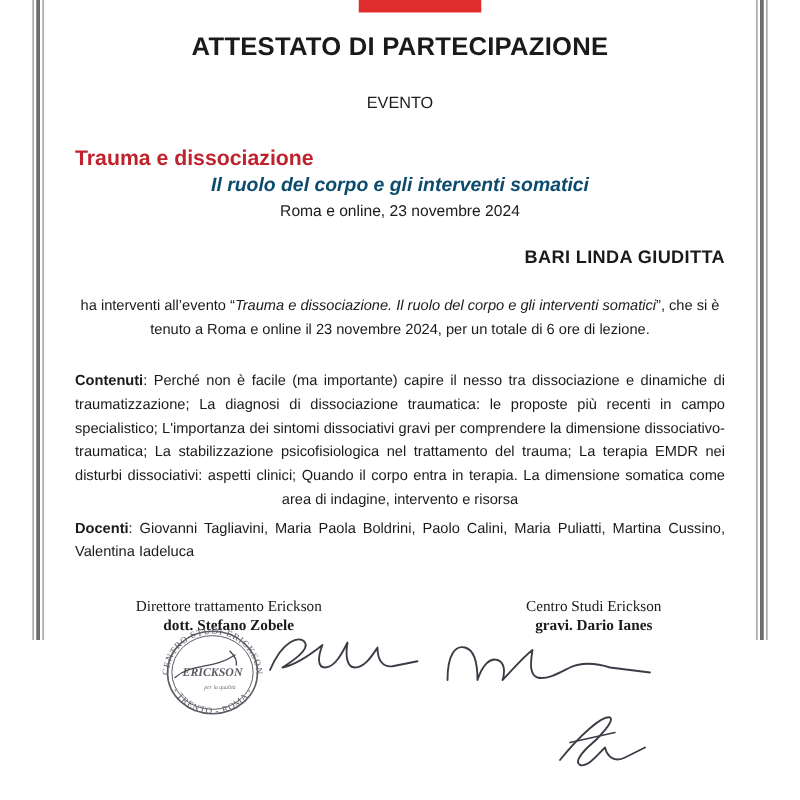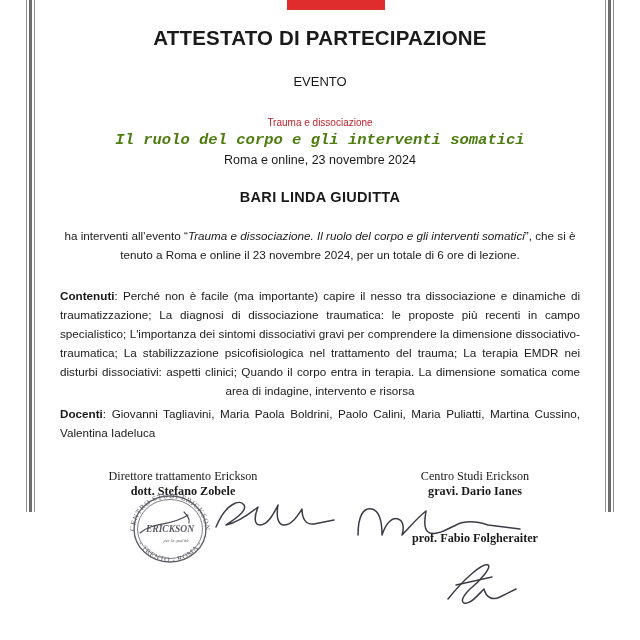--- a/index.html
+++ b/index.html
@@ -71,43 +71,41 @@
     margin: 26px 0 0 0;
   }
   .event-label {
     text-align: center;
     font-size: 13px;
     font-weight: normal;
     margin: 24px 0 0 0;
   }
 
   .event-title-1 {
-    text-align: center;
     color: #bf222c;
-    font-size: 10px;
-    font-weight: normal;
+    font-size: 17px;
+    font-weight: bold;
     margin: 28px 0 0 0;
   }
   .event-title-2 {
     text-align: center;
-    color: #4d7c0f;
+    color: #0c4a6e;
     font-size: 15.5px;
     font-weight: bold;
     font-style: italic;
     margin: 3px 0 0 0;
-    font-family: Liberation Mono, monospace;
   }
   .event-place-date {
     text-align: center;
     font-size: 12.5px;
     margin: 4px 0 0 0;
   }
 
   .participant-name {
-    text-align: center;
+    text-align: right;
     font-size: 14.5px;
     font-weight: bold;
     letter-spacing: 0.3px;
     margin: 22px 0 0 0;
   }
 
   .para {
     font-size: 11.7px;
     line-height: 1.62;
     margin: 22px 0 0 0;
@@ -216,23 +214,20 @@
       <div class="sig-block" id="sig-director">
         <div class="role">Direttore trattamento Erickson</div>
         <div class="person">dott. Stefano Zobele</div>
       </div>
 
       <div class="sig-block" id="sig-center">
         <div class="role">Centro Studi Erickson</div>
         <div class="person">gravi. Dario Ianes</div>
       </div>
 
-      <div class="sig-block" id="sig-scientific">
-        <div class="person">prof. Fabio Folgheraiter</div>
-      </div>
 
       <svg id="official-stamp" viewBox="0 0 104 80">
         <defs>
           <path id="stampArcTop" d="M 17,46 A 35,33 0 0 1 87,46" fill="none"></path>
           <path id="stampArcBottom" d="M 17,44 A 35,33 0 0 0 87,44" fill="none"></path>
         </defs>
         <ellipse cx="52" cy="44" rx="36" ry="33" fill="none" stroke="#5d5d66" stroke-width="1.3"></ellipse>
         <ellipse cx="52" cy="44" rx="32.5" ry="29.5" fill="none" stroke="#5d5d66" stroke-width="0.8"></ellipse>
         <text font-family="'Liberation Serif', serif" font-size="7.4" fill="#5d5d66" letter-spacing="0.7">
           <textPath href="#stampArcTop" startOffset="50%" text-anchor="middle">CENTRO STUDI ERICKSON</textPath>

